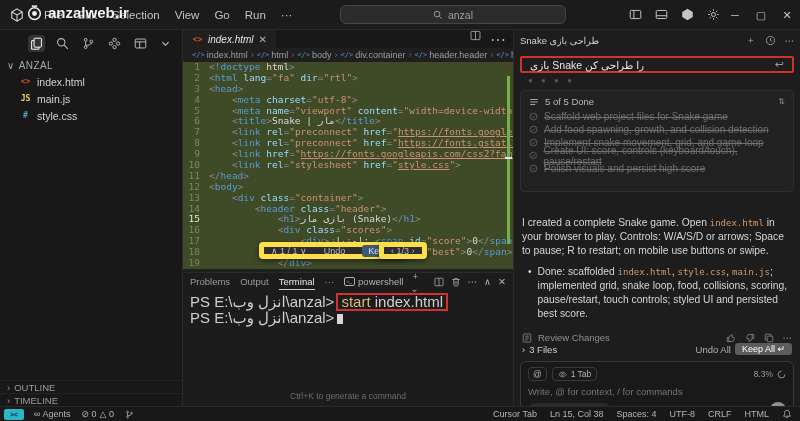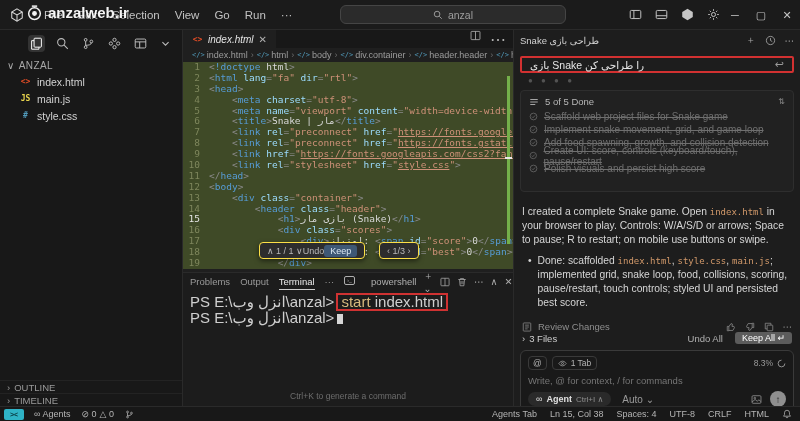--- a/index.html
+++ b/index.html
@@ -52,31 +52,31 @@
   .code-lines{position:relative}
   .line{display:flex;height:10.9px;white-space:pre}
   .ln{width:26px;flex:none;text-align:right;padding-right:9px;color:#7e865c}
   .line.cur .ln{color:#e6e6e6}
   .ct{white-space:pre}
   .g{color:#8a8a8a}.b{color:#569cd6}.a{color:#9cdcfe}.o{color:#ce9178}
   .u{color:#ce9178;text-decoration:underline}.w{color:#d8d8d8}
   .overview{position:absolute;right:3px;top:14px;width:3px;height:168px;background:#74b04a}
   .ov-tick{position:absolute;right:1px;top:95px;width:7px;height:2px;background:#e8e8e8}
   
-  .widget-pill{position:absolute;background:#2d2d2d;border:1px solid #fde047;border-radius:4px;
-    height:17px;display:flex;align-items:center;gap:0;padding:0 7px;font-size:9px;color:#b9b9b9;
+  .widget-pill{position:absolute;background:#2d2d2d;border:5px solid #fde047;border-radius:4px;
+    height:17px;display:flex;align-items:center;gap:17px;padding:0 7px;font-size:9px;color:#b9b9b9;
     box-shadow:0 2px 5px rgba(0,0,0,.5);z-index:5}
   .keep-btn{background:#3e5875;color:#d9e6f2;border-radius:3px;padding:1px 6px;font-size:9px}
   
   .terminal{position:absolute;left:0;top:242px;width:330px;height:134px;background:#1c1c1c;
     border-top:1px solid #2a2a2a}
   .term-tabs{height:17px;display:flex;align-items:center;gap:10px;padding:0 7px;font-size:9.5px;color:#9a9a9a}
   .term-tab.active{color:#e8e8e8;border-bottom:1px solid #cccccc;height:17px;display:flex;align-items:center}
   .term-right{margin-left:auto;display:flex;align-items:center;gap:7px;color:#aeaeae;font-size:9.5px}
-  .ps-chip{display:flex;gap:16px}
+  .ps-chip{display:flex;align-items:center;gap:3px}
   .ps-box{width:11px;height:9px;border:1px solid #aeaeae;border-radius:2px;font-size:5px;line-height:7px;text-align:center}
   .term-body{padding:3px 7px;font-family:Liberation Sans, sans-serif;font-size:15px;line-height:14px;color:#cfcfcf}
   .redbox{border:2px solid #cf3232;padding:0 3px;margin-left:2px;display:inline-block}
   .cmd-start{color:#d7ba7d}
   .blockcursor{display:inline-block;width:6px;height:10px;background:#d6d6d6;vertical-align:-1px;margin-left:3px}
   .term-hint{position:absolute;bottom:5px;left:0;width:100%;text-align:center;font-size:8.5px;color:#6d6d6d}
   
   .chat{position:absolute;left:513px;top:30px;width:287px;height:376px;background:#1d1d1d;
     border-left:1px solid #2a2a2a;display:flex;flex-direction:column;padding:4px 6px 6px}
   .chat-tabs{height:15px;display:flex;align-items:center;font-size:9.5px;color:#d2d2d2}
@@ -84,27 +84,27 @@
   .chat-tab-icons{margin-left:auto;display:flex;gap:9px;align-items:center;color:#a8a8a8}
   .prompt-box{margin-top:9px;border:2px solid #d23131;border-radius:2px;height:33px;
     display:flex;align-items:center;padding:0 8px;font-size:10.5px;color:#e6e6e6;background:#1d1d1d}
   .restore-icon{margin-left:auto;color:#9a9a9a;font-size:11px}
   .dots{margin:3px 0 0 8px;color:#535353;font-size:8px;letter-spacing:3px}
   .todo-card{margin-top:5px;background:#212121;border:1px solid #2e2e2e;border-radius:4px;padding:5px 8px 16px}
   .todo-head{display:flex;align-items:center;gap:6px;font-size:9.5px;color:#b8b8b8;margin-bottom:3px}
   .todo-collapse{margin-left:auto;color:#8a8a8a;font-size:8px}
   .todo-item{display:flex;align-items:center;gap:6px;height:13px;color:#6f6f6f}
   .todo-item .txt{font-size:10px;text-decoration:line-through}
-  .msg{margin-top:13px;font-size:10.3px;line-height:14px;color:#d6d6d6;padding:0 2px}
+  .msg{margin-top:24px;font-size:10.3px;line-height:14px;color:#d6d6d6;padding:0 2px}
   .ic{font-family:"DejaVu Sans Mono",monospace;font-size:9px;color:#d2996a}
   .bullet{display:flex;gap:6px;margin-top:7px;padding:0 2px 0 8px;font-size:10.3px;line-height:14px;color:#d6d6d6}
   .review-row{margin-top:11px;display:flex;align-items:center;gap:6px;font-size:9.5px;color:#8f8f8f;padding:0 2px}
   .review-icons{margin-left:auto;display:flex;gap:9px;color:#8f8f8f;align-items:center}
   .files-bar{margin-top:auto;display:flex;align-items:center;gap:4px;font-size:9.5px;color:#cfcfcf;padding:0 2px 6px}
-  .keepall-btn{background:#5c5c5c;color:#fff;border-radius:3px;padding:1px 7px;font-size:9px;margin-left:8px}
+  .keepall-btn{background:#5c5c5c;color:#fff;border-radius:3px;padding:1px 7px;font-size:9px;}
   .undoall{color:#b2b2b2;margin-left:auto}
   .input-box{border:1px solid #3a3a3a;border-radius:6px;background:#191919;padding:5px 7px;display:flex;
     flex-direction:column;gap:5px}
   .in-row{display:flex;align-items:center;gap:5px}
   .chip{display:flex;align-items:center;gap:4px;border:1px solid #3a3a3a;border-radius:4px;
     padding:1px 5px;font-size:8.5px;color:#b5b5b5}
   .chip.at{padding:1px 4px}
   .pct{margin-left:auto;display:flex;align-items:center;gap:4px;font-size:8.5px;color:#9a9a9a}
   .placeholder{font-size:9.5px;color:#757575}
   .agent-pill{display:flex;align-items:center;gap:4px;background:#2a2a2a;border-radius:9px;
@@ -418,28 +418,28 @@
             <circle cx="8" cy="8" r="6"></circle>
             <path d="M5.2 8.2l2 2 3.6-4"></path>
           </svg>
           <span class="txt">Scaffold web project files for Snake game</span>
         </div>
         <div class="todo-item">
           <svg width="9" height="9" viewBox="0 0 16 16" fill="none" stroke="currentColor" stroke-width="1.3">
             <circle cx="8" cy="8" r="6"></circle>
             <path d="M5.2 8.2l2 2 3.6-4"></path>
           </svg>
-          <span class="txt">Implement snake movement, grid, and game loop</span>
+          <span class="txt">Add food spawning, growth, and collision detection</span>
         </div>
         <div class="todo-item">
           <svg width="9" height="9" viewBox="0 0 16 16" fill="none" stroke="currentColor" stroke-width="1.3">
             <circle cx="8" cy="8" r="6"></circle>
             <path d="M5.2 8.2l2 2 3.6-4"></path>
           </svg>
-          <span class="txt">Add food spawning, growth, and collision detection</span>
+          <span class="txt">Implement snake movement, grid, and game loop</span>
         </div>
         <div class="todo-item">
           <svg width="9" height="9" viewBox="0 0 16 16" fill="none" stroke="currentColor" stroke-width="1.3">
             <circle cx="8" cy="8" r="6"></circle>
             <path d="M5.2 8.2l2 2 3.6-4"></path>
           </svg>
           <span class="txt">Create UI: score, controls (keyboard/touch), pause/restart</span>
         </div>
         <div class="todo-item">
           <svg width="9" height="9" viewBox="0 0 16 16" fill="none" stroke="currentColor" stroke-width="1.3">
@@ -541,21 +541,21 @@
     <span>
         <svg width="9" height="9" viewBox="0 0 16 16" fill="none" stroke="currentColor" stroke-width="1.3">
           <circle cx="4.5" cy="3.5" r="1.6"></circle>
           <circle cx="4.5" cy="12.5" r="1.6"></circle>
           <circle cx="11.5" cy="5.5" r="1.6"></circle>
           <path d="M4.5 5.1v5.8M11.5 7.1c0 2.4-4 2.9-7 2.9"></path>
         </svg>
       </span>
   </div>
   <div class="sb-right" id="status-right">
-      <span class="sb-item">Agents Tab</span>
+      <span class="sb-item">Cursor Tab</span>
       <span class="sb-item">Ln 15, Col 38</span>
       <span class="sb-item">Spaces: 4</span>
       <span class="sb-item">UTF-8</span>
       <span class="sb-item">CRLF</span>
       <span class="sb-item">HTML</span>
       <span>
         <svg width="10" height="10" viewBox="0 0 16 16" fill="none" stroke="currentColor" stroke-width="1.2">
           <path d="M8 2a4 4 0 0 1 4 4v3l1.5 2.5h-11L4 9V6a4 4 0 0 1 4-4zM6.5 12.5a1.5 1.5 0 0 0 3 0"></path>
         </svg>
       </span>

